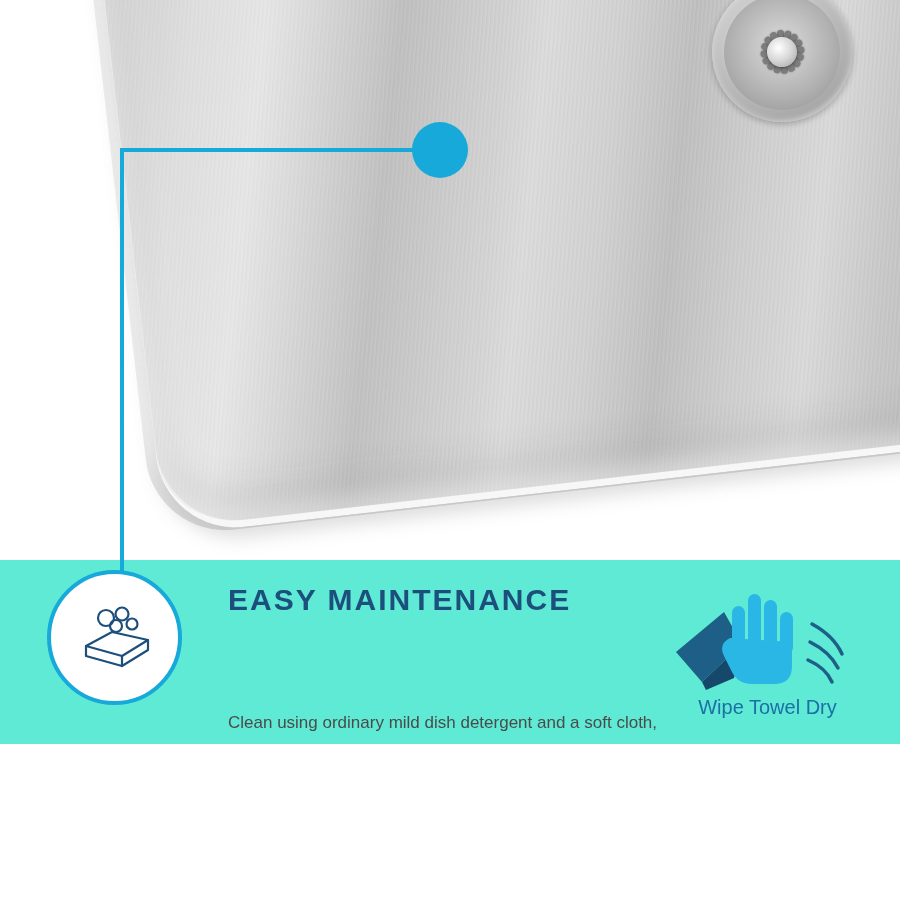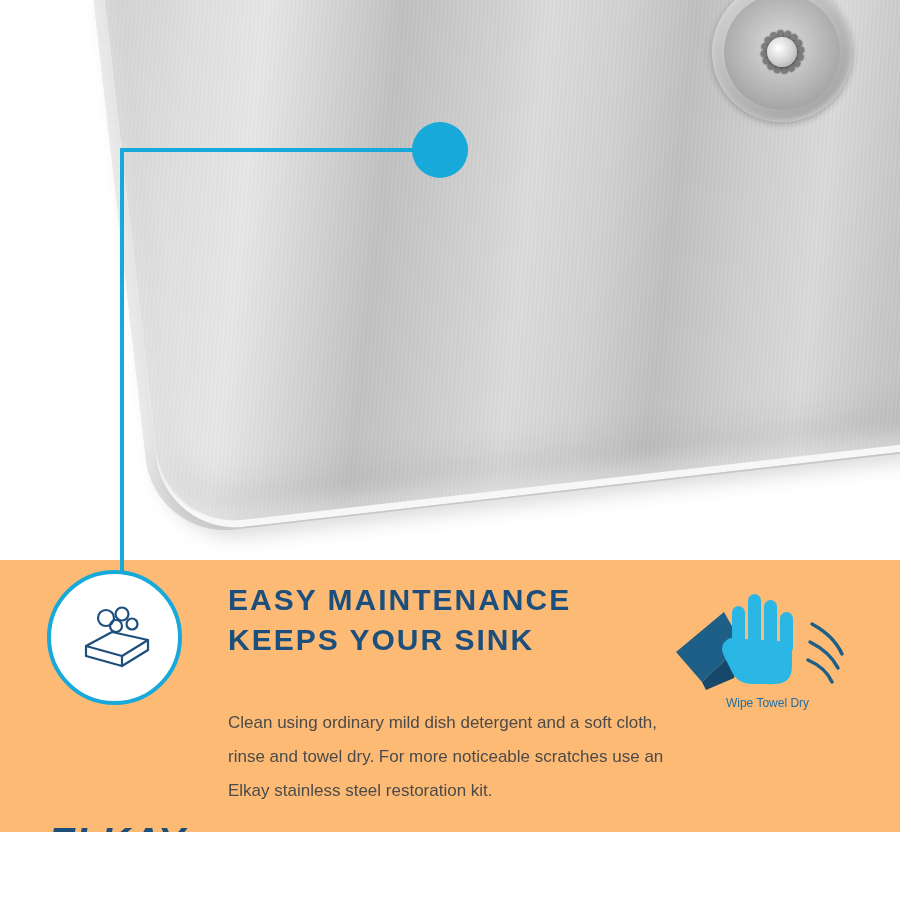--- a/index.html
+++ b/index.html
@@ -6,23 +6,23 @@
     margin: 0;
     padding: 0;
     background: #ffffff;
   }
   body {
     font-family: "Liberation Sans", sans-serif;
   }
   #page {
     position: relative;
     width: 900px;
-    height: 832px;
+    height: 744px;
     overflow: hidden;
-    background: #fdba74;
+    background: #5eead4;
   }
 
   
   .photo {
     position: absolute;
     left: 0;
     top: 0;
     width: 900px;
     height: 560px;
     overflow: hidden;
@@ -210,21 +210,21 @@
     width: 190px;
     height: 130px;
   }
   .wipe-caption {
     position: absolute;
     left: 660px;
     top: 696px;
     width: 215px;
     text-align: center;
     color: #1d6fa5;
-    font-size: 12px;
+    font-size: 20px;
   }
 
   
   .logo {
     position: absolute;
     left: 48px;
     top: 822px;
     width: 190px;
     height: 44px;
   }
@@ -284,21 +284,20 @@
         <circle cx="34" cy="16" r="8"></circle>
         <circle cx="50" cy="12" r="6.5"></circle>
         <circle cx="60" cy="22" r="5.5"></circle>
         <circle cx="44" cy="24" r="6"></circle>
       </g>
     </svg>
   </div>
 
   <div class="headline">
     <span class="l1">EASY MAINTENANCE</span>
-    <span class="l2">KEEPS YOUR SINK</span>
   </div>
 
   <div class="bodytext">Clean using ordinary mild dish detergent and a soft cloth, rinse and towel dry. For more noticeable scratches use an Elkay stainless steel restoration kit.</div>
 
   <div class="wipe">
     <svg width="190" height="130" viewBox="0 0 190 130">
 
       <path d="M4 66 L52 26 L70 58 L30 96 Z" fill="#1d5f86"></path>
       <path d="M30 96 L70 58 L62 92 L34 104 Z" fill="#15486a"></path>
 

